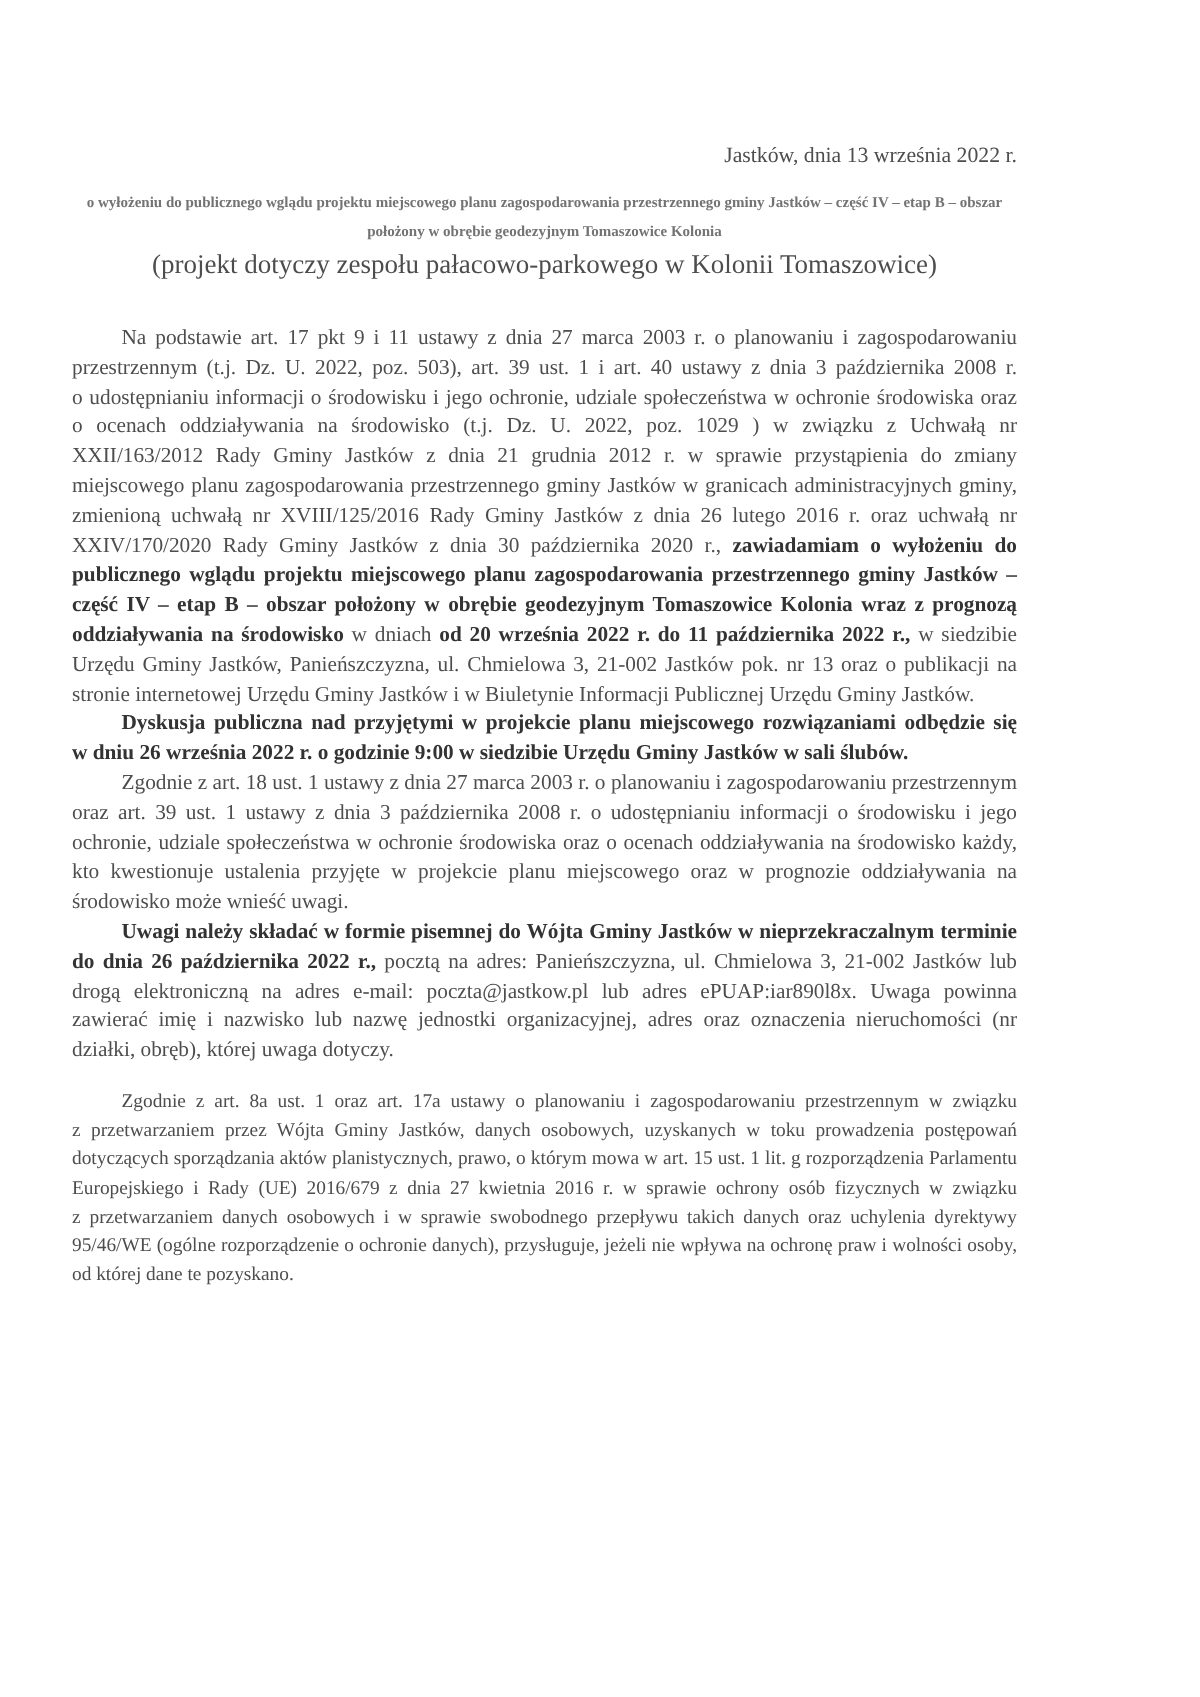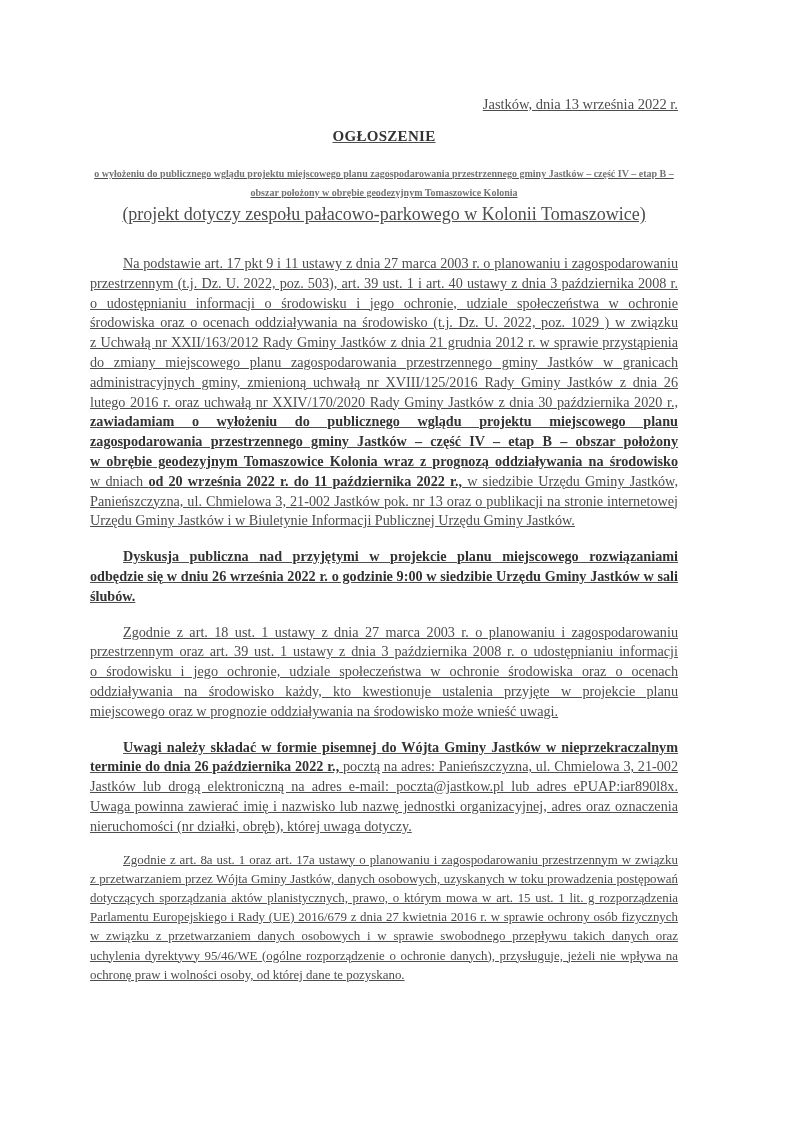--- a/index.html
+++ b/index.html
@@ -5,24 +5,23 @@
   * { box-sizing: border-box; }
   html, body { margin: 0; padding: 0; }
   body {
     width: 800px; height: 1131px;
     background: #ffffff;
     font-family: "Liberation Serif", "DejaVu Serif", serif;
     color: #4d4d4d;
   }
   .page {
     width: 768px; height: 1131px;
-    padding: 94px 90px 0 90px;
+    padding: 94px 90px 0 48px;
     overflow: hidden;
     background: #ffffff;
-    text-decoration: underline;
   }
   .date-line {
     margin: 0 0 12px 0;
     text-align: right;
     font-size: 14.5px; line-height: 20px;
   }
   .doc-title {
     margin: 0 0 18px 0;
     text-align: center;
     font-size: 15px; line-height: 20px;
@@ -38,39 +37,38 @@
   .subtitle-note {
     margin: 0 0 30px 0;
     text-align: center;
     font-size: 18px; line-height: 20px;
   }
   .body-paragraphs p {
     margin: 0;
     font-size: 14.2px; line-height: 19.8px;
     text-align: justify;
   }
-  .body-paragraphs p.indent { text-indent: 33px; margin-top: 16px; }
+  .body-paragraphs p.indent { text-indent: 33px; }
   .body-paragraphs p.small {
     font-size: 12.9px; line-height: 19.2px;
     margin-top: 14px;
   }
   .body-paragraphs strong { font-weight: bold; color: #333333; }
   .signature {
     margin: 14px 0 0 0;
     text-align: right;
     font-size: 14.5px; line-height: 20px;
   }
 </style>
 </head>
 <body>
 
 <div class="page">
   <p class="date-line">Jastków, dnia 13 września 2022 r.</p>
 
-  <h1 class="doc-title">OGŁOSZENIE</h1>
 
   <h2 class="doc-subtitle">o&nbsp;wyłożeniu do publicznego wglądu projektu miejscowego planu zagospodarowania przestrzennego gminy Jastków – część IV – etap B – obszar położony w&nbsp;obrębie geodezyjnym Tomaszowice Kolonia</h2>
 
   <p class="subtitle-note">(projekt dotyczy zespołu pałacowo-parkowego w Kolonii Tomaszowice)</p>
 
   <div class="body-paragraphs">
       <p class="indent "><span>Na podstawie art. 17 pkt 9 i&nbsp;11 ustawy z&nbsp;dnia 27 marca 2003 r. o&nbsp;planowaniu i&nbsp;zagospodarowaniu przestrzennym (t.j. Dz. U. 2022, poz. 503), art. 39 ust. 1 i&nbsp;art. 40 ustawy z&nbsp;dnia 3 października 2008 r. o&nbsp;udostępnianiu informacji o&nbsp;środowisku i&nbsp;jego ochronie, udziale społeczeństwa w&nbsp;ochronie środowiska oraz o&nbsp;ocenach oddziaływania na środowisko (t.j. Dz. U. 2022, poz. 1029 ) w&nbsp;związku z&nbsp;Uchwałą nr XXII/163/2012 Rady Gminy Jastków z&nbsp;dnia 21 grudnia 2012 r. w&nbsp;sprawie przystąpienia do zmiany miejscowego planu zagospodarowania przestrzennego gminy Jastków w&nbsp;granicach administracyjnych gminy, zmienioną uchwałą nr XVIII/125/2016 Rady Gminy Jastków z&nbsp;dnia 26 lutego 2016 r. oraz uchwałą nr XXIV/170/2020 Rady Gminy Jastków z&nbsp;dnia 30 października 2020 r., </span><strong>zawiadamiam o&nbsp;wyłożeniu do publicznego wglądu projektu miejscowego planu zagospodarowania przestrzennego gminy Jastków – część IV – etap B – obszar położony w&nbsp;obrębie geodezyjnym Tomaszowice Kolonia wraz z&nbsp;prognozą oddziaływania na środowisko</strong><span> w&nbsp;dniach </span><strong>od 20 września 2022 r. do 11 października 2022 r.,</strong><span> w&nbsp;siedzibie Urzędu Gminy Jastków, Panieńszczyzna, ul. Chmielowa 3, 21-002 Jastków pok. nr 13 oraz o&nbsp;publikacji na stronie internetowej Urzędu Gminy Jastków i&nbsp;w&nbsp;Biuletynie Informacji Publicznej Urzędu Gminy Jastków.</span></p>
       <p class="indent "><strong>Dyskusja publiczna nad przyjętymi w&nbsp;projekcie planu miejscowego rozwiązaniami odbędzie się w&nbsp;dniu 26 września 2022 r. o&nbsp;godzinie 9:00 w&nbsp;siedzibie Urzędu Gminy Jastków w&nbsp;sali ślubów.</strong></p>
       <p class="indent "><span>Zgodnie z&nbsp;art. 18 ust. 1 ustawy z&nbsp;dnia 27 marca 2003 r. o&nbsp;planowaniu i&nbsp;zagospodarowaniu przestrzennym oraz art. 39 ust. 1 ustawy z&nbsp;dnia 3 października 2008 r. o&nbsp;udostępnianiu informacji o&nbsp;środowisku i&nbsp;jego ochronie, udziale społeczeństwa w&nbsp;ochronie środowiska oraz o&nbsp;ocenach oddziaływania na środowisko każdy, kto kwestionuje ustalenia przyjęte w&nbsp;projekcie planu miejscowego oraz w&nbsp;prognozie oddziaływania na środowisko może wnieść uwagi.</span></p>
       <p class="indent "><strong>Uwagi należy składać w&nbsp;formie pisemnej do Wójta Gminy Jastków w&nbsp;nieprzekraczalnym terminie do dnia 26 października 2022 r.,</strong><span> pocztą na adres: Panieńszczyzna, ul. Chmielowa 3, 21-002 Jastków lub drogą elektroniczną na adres e-mail: poczta@jastkow.pl lub adres ePUAP:iar890l8x. Uwaga powinna zawierać imię i&nbsp;nazwisko lub nazwę jednostki organizacyjnej, adres oraz oznaczenia nieruchomości (nr działki, obręb), której uwaga dotyczy.</span></p>

